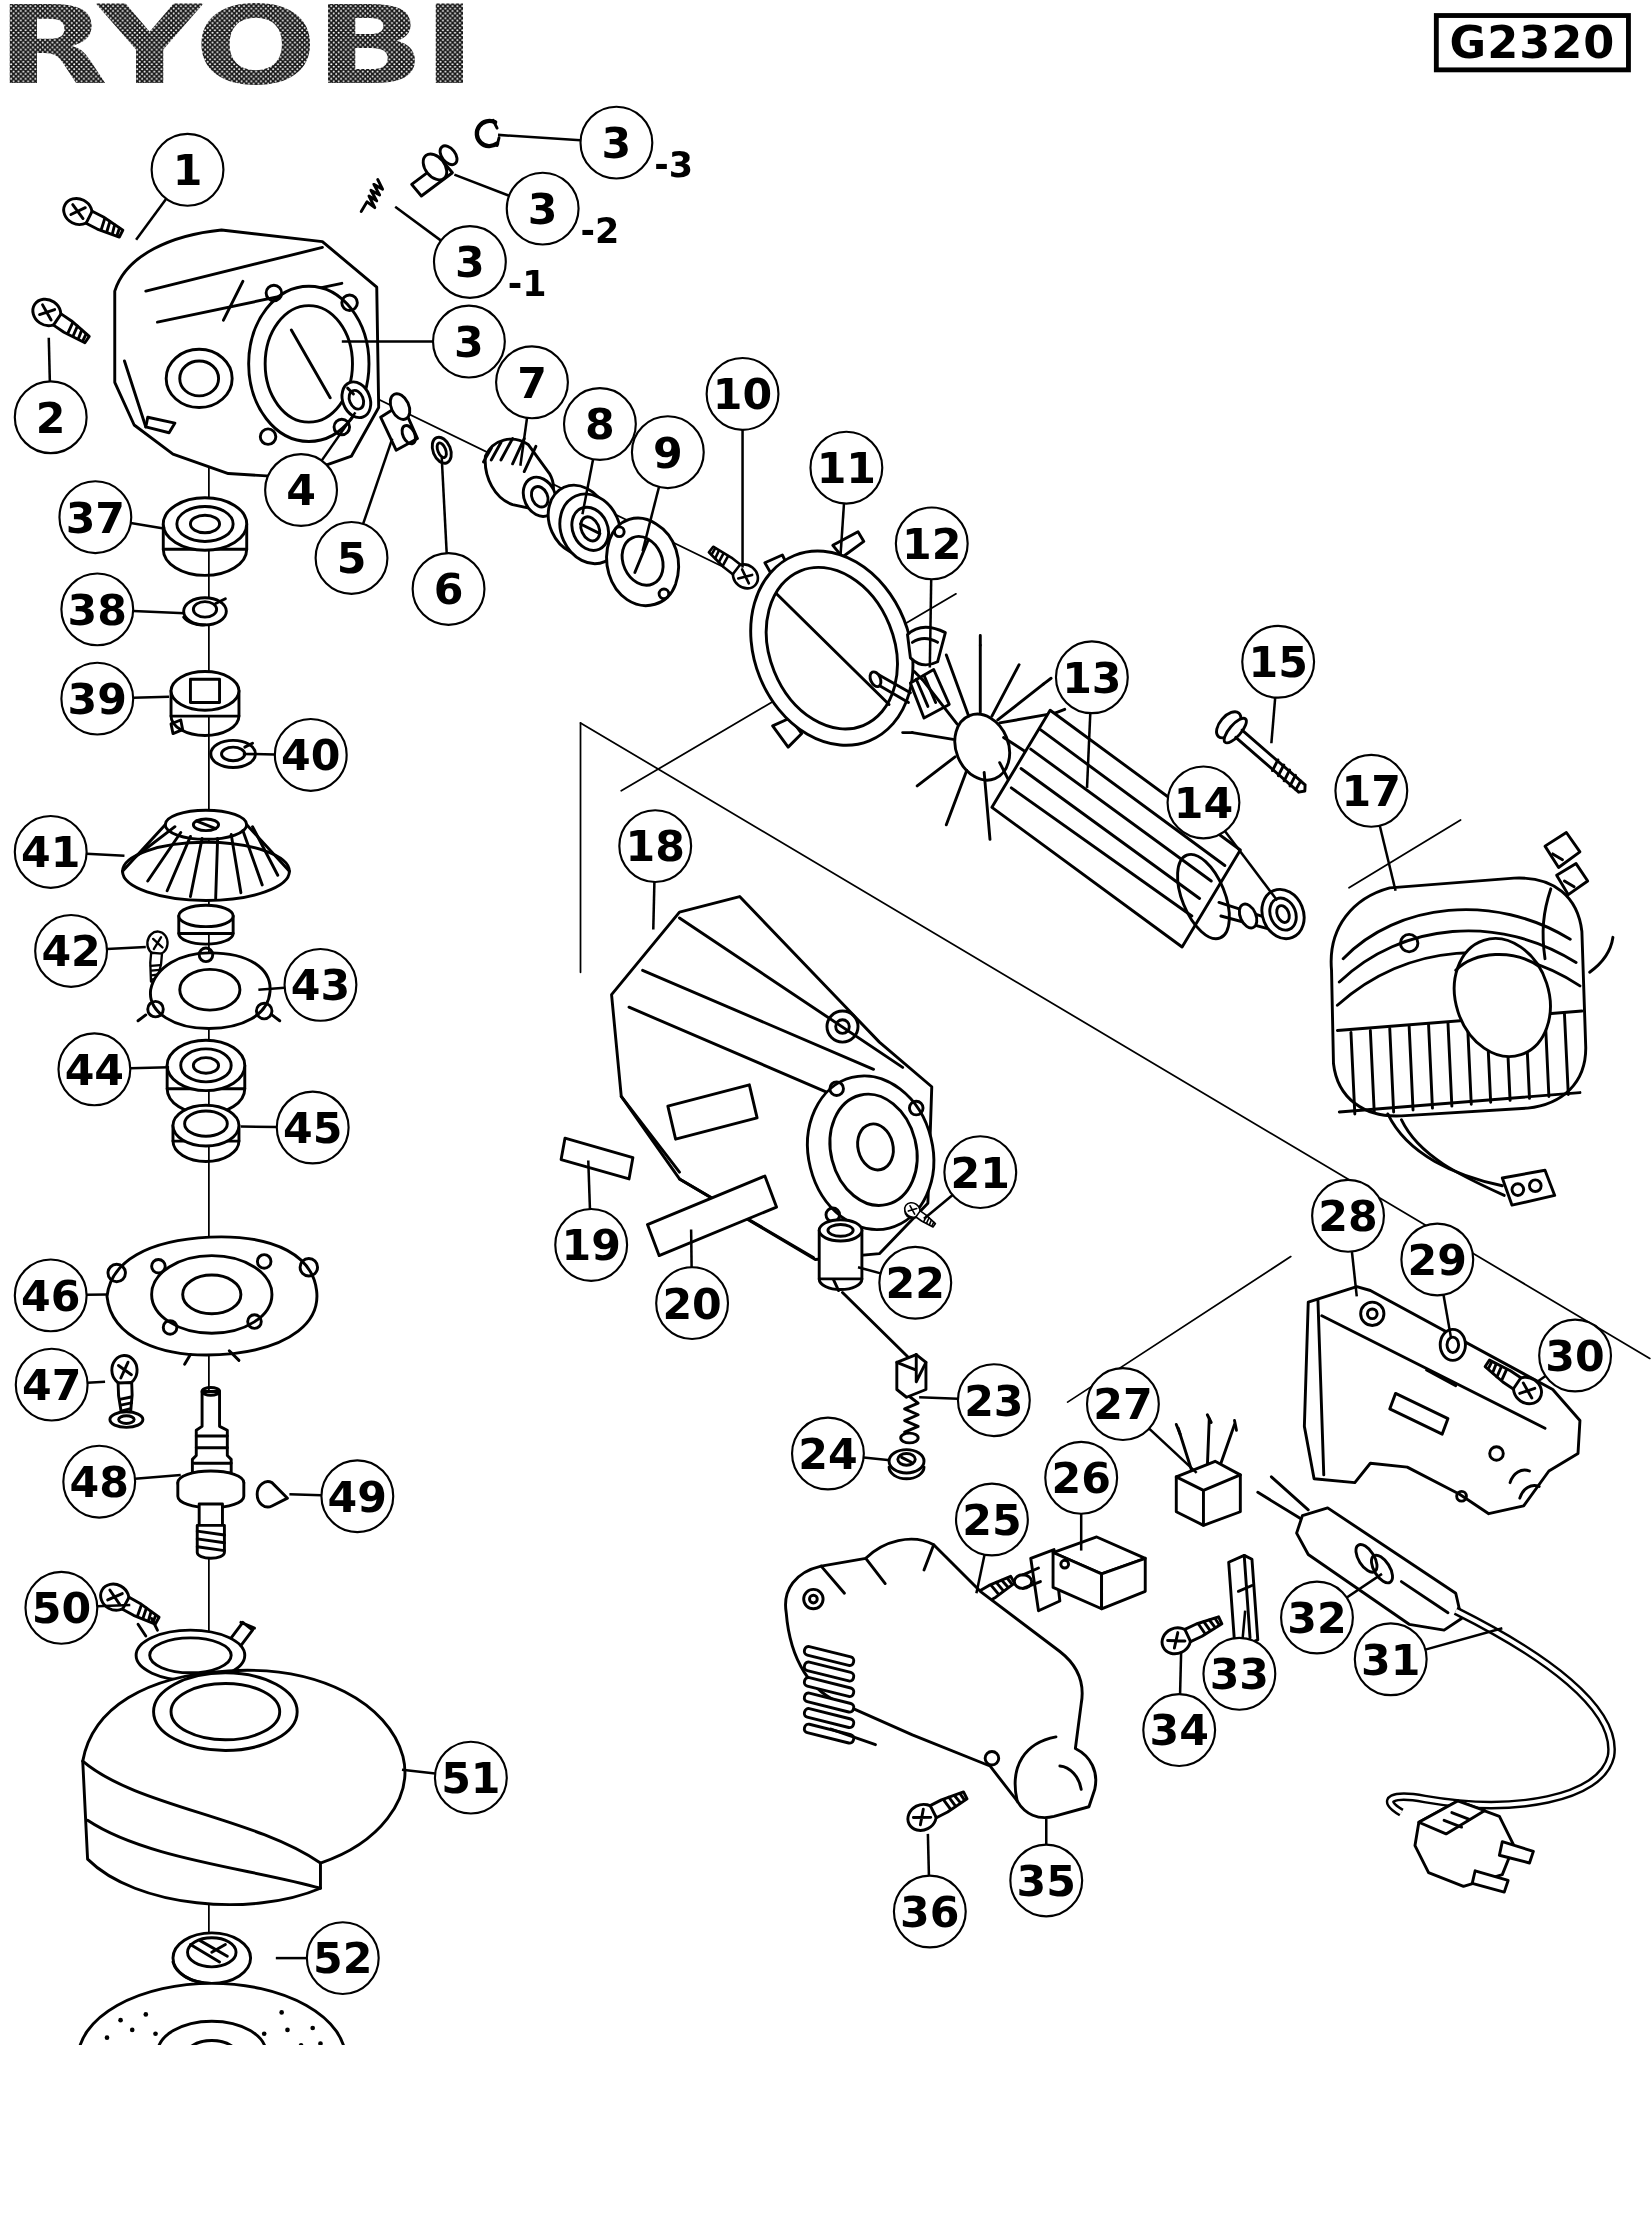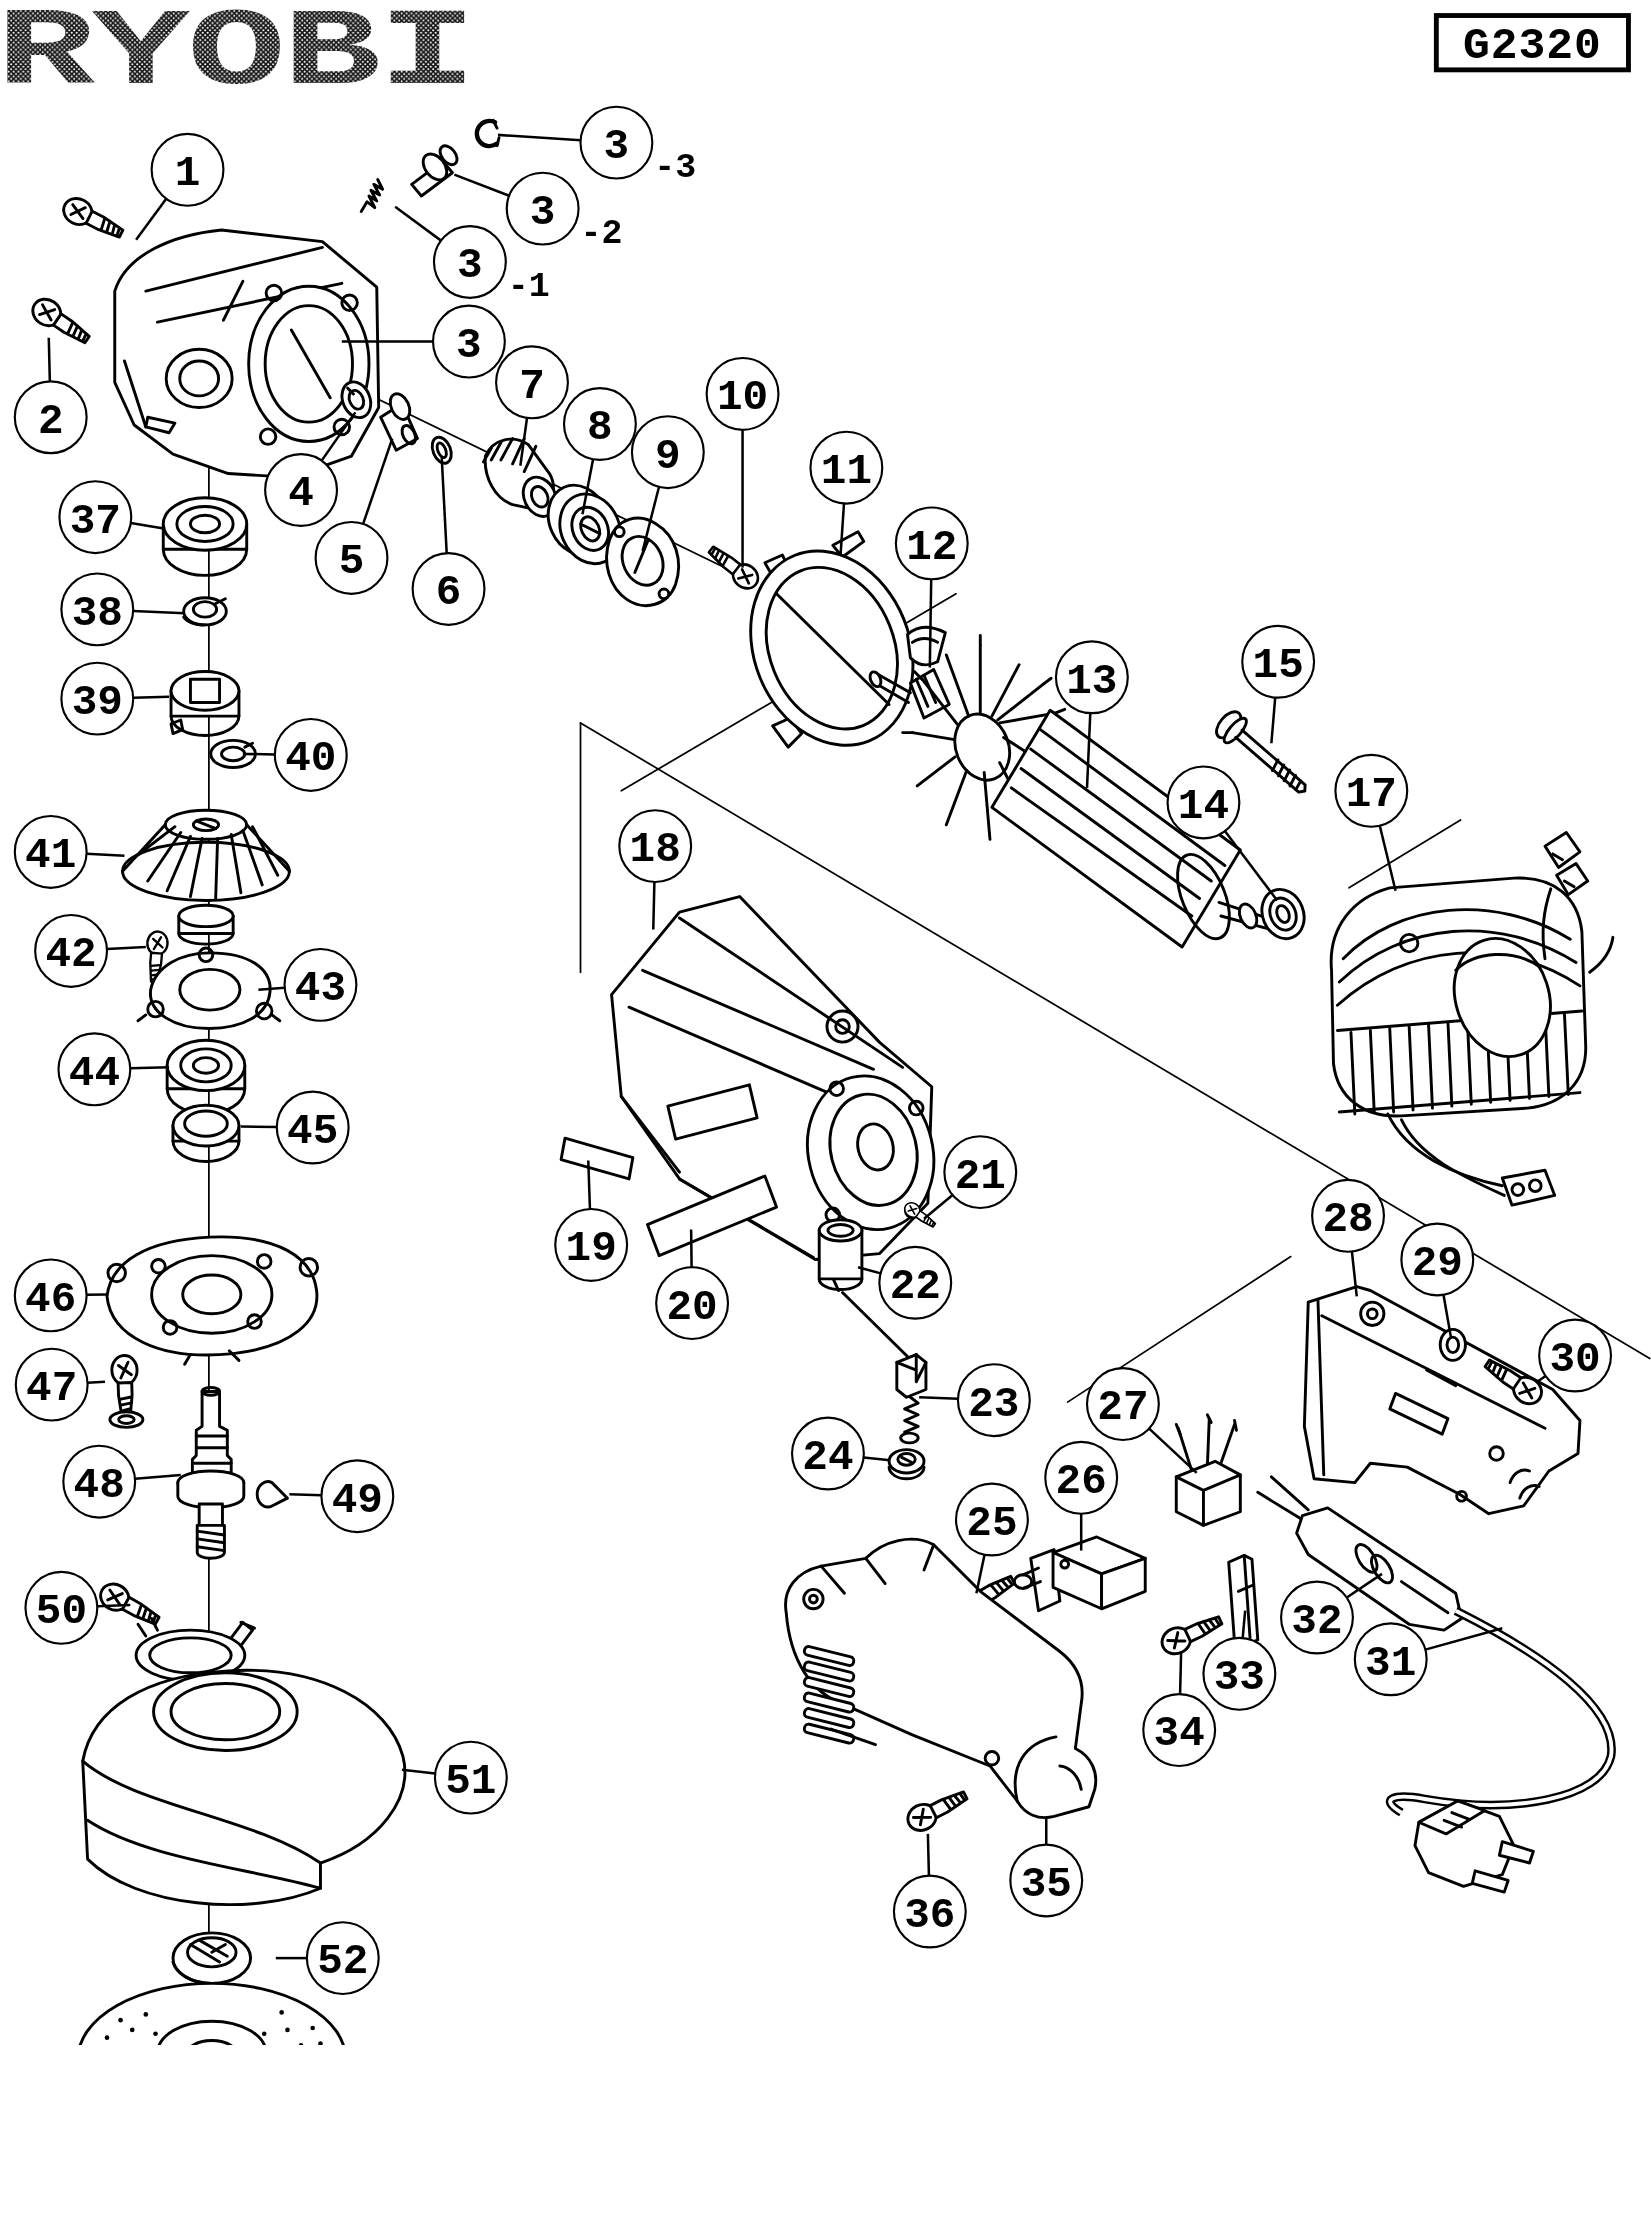--- a/index.html
+++ b/index.html
@@ -1,17 +1,17 @@
 <!DOCTYPE html>
 <html><head>
 <meta charset="utf-8">
 <style>
   html,body{margin:0;padding:0;background:#ffffff;}
   body{font-family:"DejaVu Sans","Liberation Sans",sans-serif;}
-  #stage{position:relative;width:1652px;height:2045px;background:#fff;overflow:hidden;font-family:Liberation Mono, monospace;}
+  #stage{position:relative;width:1652px;height:2045px;background:#fff;overflow:hidden;}
   svg{display:block}
   .art{stroke:#000;fill:none;stroke-width:3;stroke-linecap:round;stroke-linejoin:round;}
   .art .fw{fill:#fff;}
   .thin{stroke-width:1.8;}
   .thick{stroke-width:4.5;}
   .callout-num{font-weight:bold;font-size:44px;fill:#000;}
   .callout-suffix{font-weight:bold;font-size:36px;fill:#000;}
   .model-text{font-weight:bold;font-size:46px;fill:#000;letter-spacing:1px;}
 </style>
 </head>

